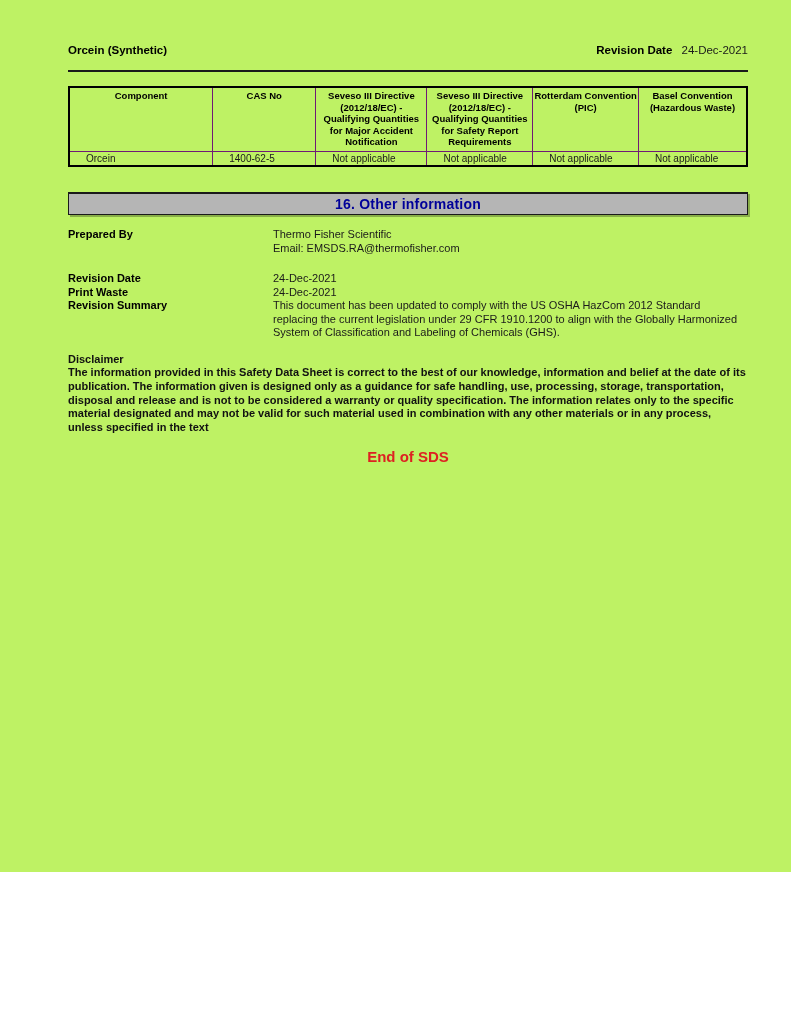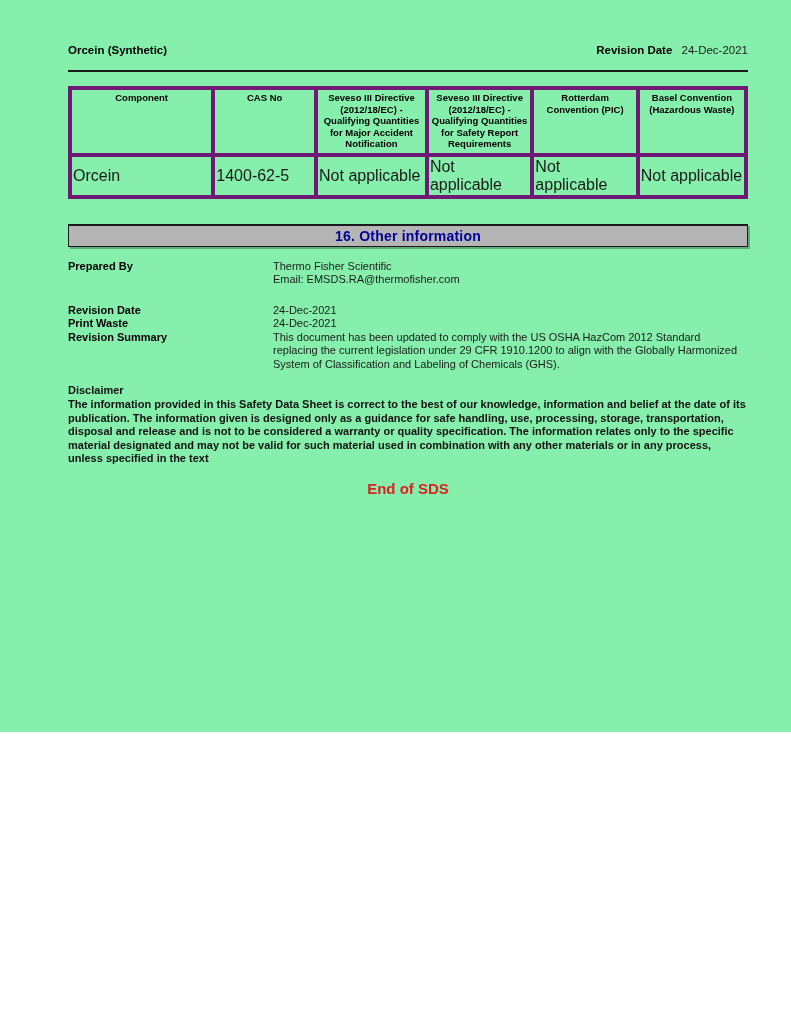--- a/index.html
+++ b/index.html
@@ -1,22 +1,22 @@
 <!DOCTYPE html>
 <html style="--accent-blue: #000099; --bar-bg: #b5b5b5; --end-red: #dd2222;"><head>
 <meta charset="utf-8">
 <style>
   * { margin: 0; padding: 0; box-sizing: border-box; }
   html, body { background: #ffffff; }
   body { font-family: "Liberation Sans", "DejaVu Sans", sans-serif; color: #1a1a1a; }
   .page {
     position: relative;
     width: 791px;
-    height: 732px;
-    background: #86efac;
+    height: 872px;
+    background: #bef264;
     overflow: hidden;
     text-decoration: underline;
   }
   .content {
     position: absolute;
     left: 68px;
     top: 0;
     width: 680px;
   }
   
@@ -34,34 +34,34 @@
   .rev-value { font-weight: normal; margin-left: 6px; }
   
   table.reg-table {
     margin-top: 14px;
     width: 100%;
     border-collapse: collapse;
     border: 2px solid #000;
     table-layout: fixed;
   }
   table.reg-table th, table.reg-table td {
-    border: 4px solid #701a75;
+    border: 1px solid #701a75;
   }
   table.reg-table th {
     font-size: 9.5px;
     font-weight: bold;
     vertical-align: top;
     padding: 2px 1px 3px 1px;
     line-height: 1.22;
     color: #000;
   }
   table.reg-table td {
-    font-size: 16px;
+    font-size: 10px;
     font-weight: normal;
-    padding: 1px 1px;
+    padding: 1px 16px;
     height: 15px;
   }
   .col-component { width: 21.2%; }
   .col-cas { width: 15.2%; }
   .col-sev1 { width: 16.4%; }
   .col-sev2 { width: 15.6%; }
   .col-rott { width: 15.6%; }
   .col-basel { width: 16.0%; }
   
   .section-bar {

